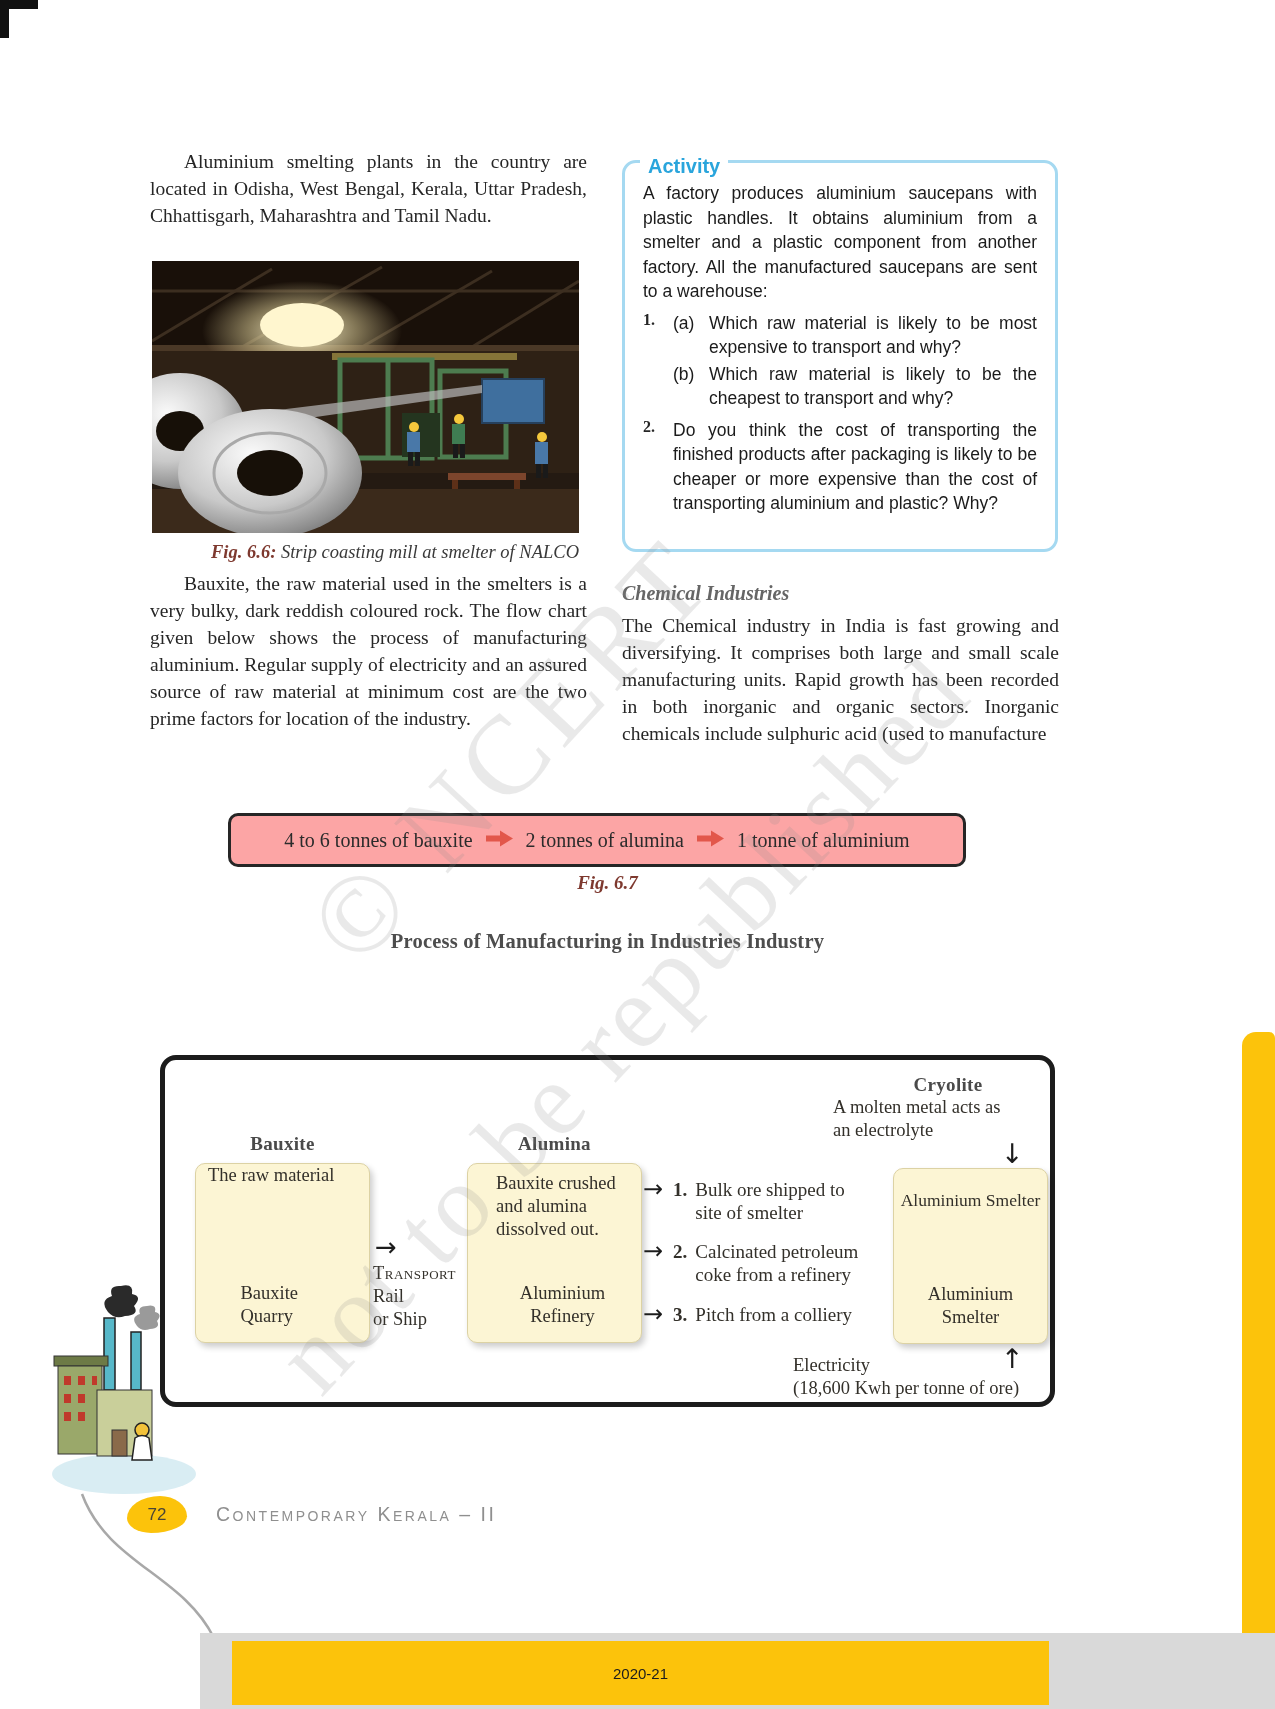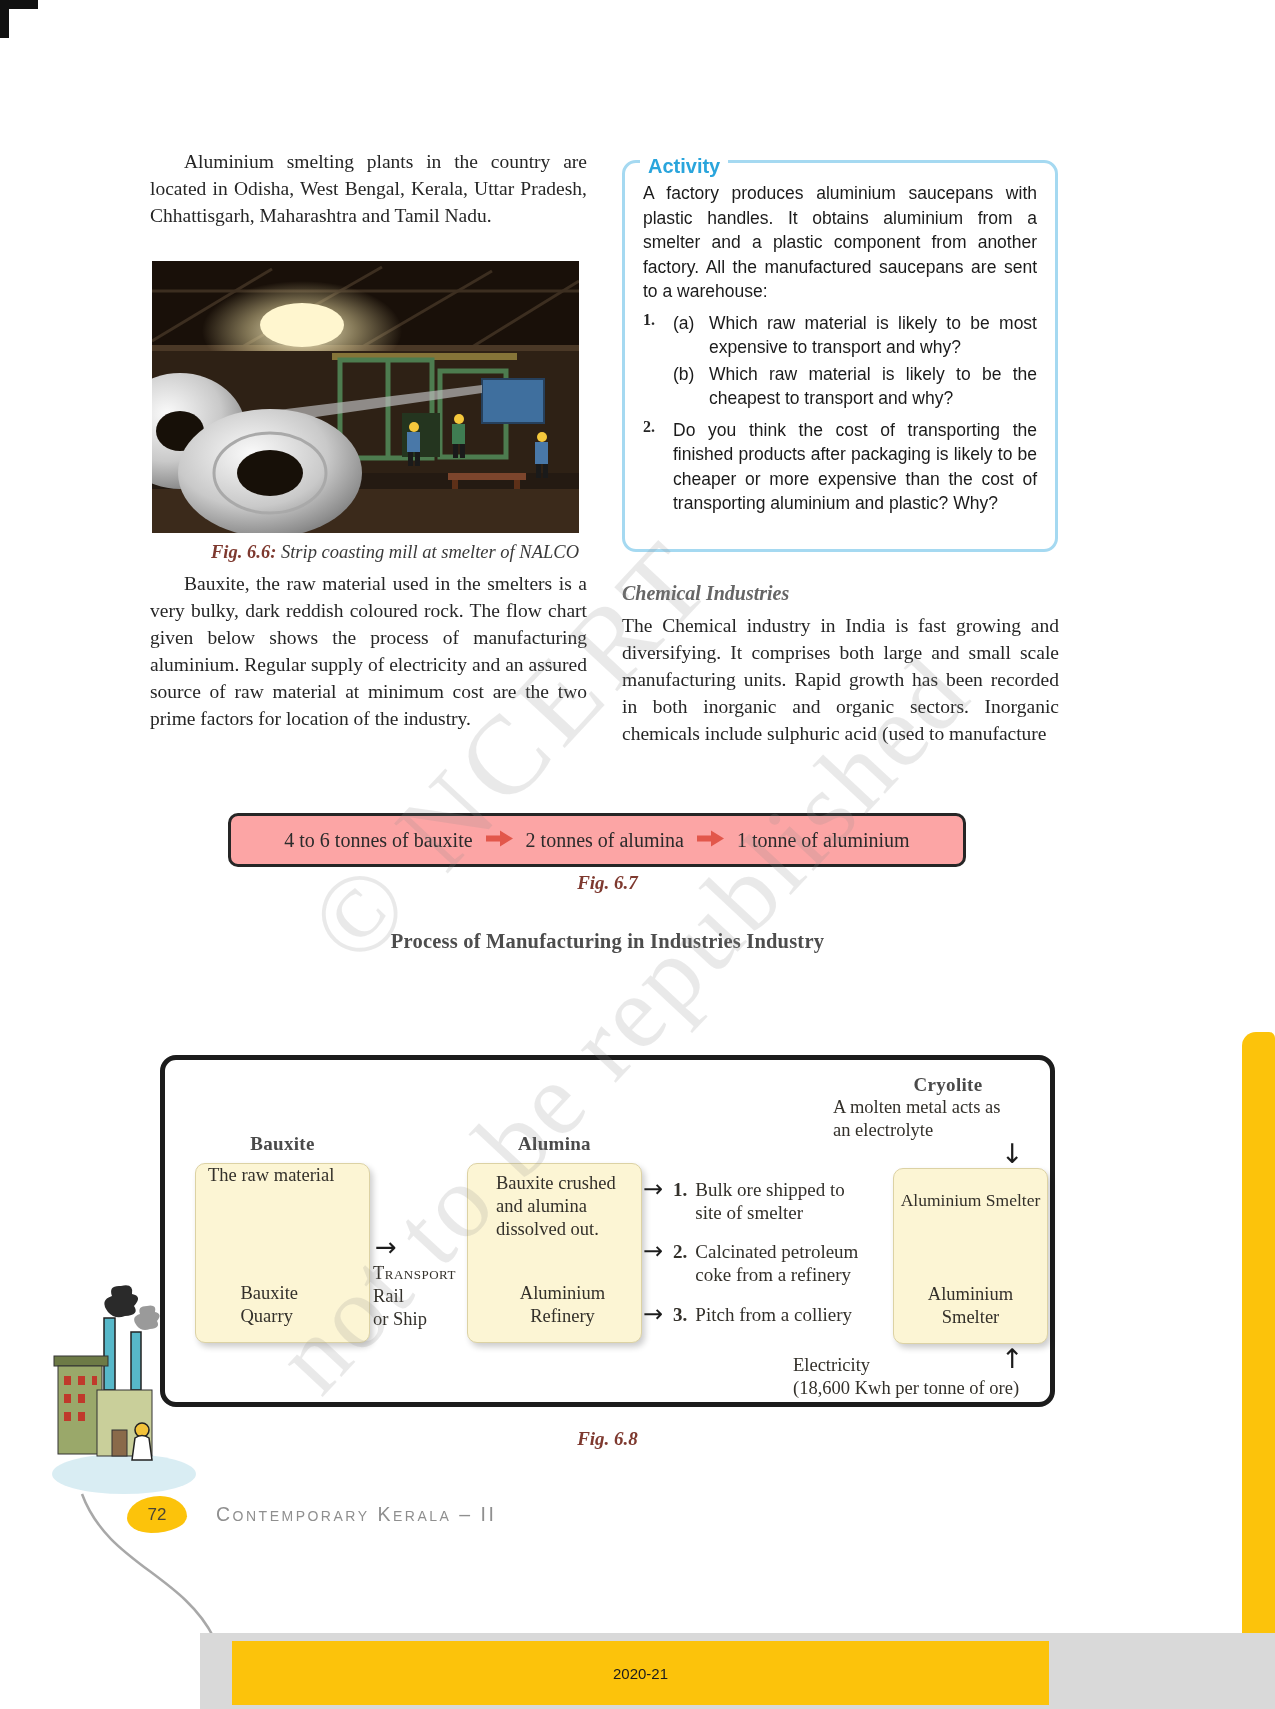--- a/index.html
+++ b/index.html
@@ -225,21 +225,20 @@
       <div class="dtext" style="text-align:center;width:104px;margin:0 auto 4px auto;">Aluminium Smelter</div>
     </div>
 
     <div class="abs arrow-glyph" style="left:836px;top:283px;font-size:27px;">↑</div>
     <div class="abs" style="left:628px;top:294px;width:262px;">
       <div class="dtext">Electricity</div>
       <div class="dtext">(18,600 Kwh per tonne of ore)</div>
     </div>
   </div>
 
-  <div class="abs figcap" style="left:160px;top:1428px;width:895px;">Fig. 6.8</div>
 
   <div class="abs" style="left:42px;top:1282px;">
     <svg width="200" height="360" viewBox="0 0 200 360">
       <ellipse cx="82" cy="192" rx="72" ry="20" fill="#cfe9f0" opacity=".8"></ellipse>
       <path d="M66 30 q-9 -12 4 -16 q-4 -11 9 -10 q13 -3 11 8 q11 2 2 12 q6 9 -9 10 q-10 4 -17 -4z" fill="#2a2a2a"></path>
       <path d="M95 44 q-7 -9 3 -12 q-3 -8 7 -8 q10 -2 8 6 q8 2 2 9 q4 7 -7 8 q-8 3 -13 -3z" fill="#9a9a9a"></path>
       <rect x="62" y="36" width="11" height="72" fill="#57b8c9" stroke="#222" stroke-width="1.5"></rect>
       <rect x="89" y="50" width="10" height="58" fill="#57b8c9" stroke="#222" stroke-width="1.5"></rect>
       <rect x="12" y="74" width="54" height="10" fill="#6d7a46" stroke="#333"></rect>
       <rect x="16" y="84" width="44" height="88" fill="#9aa86a" stroke="#333"></rect>

